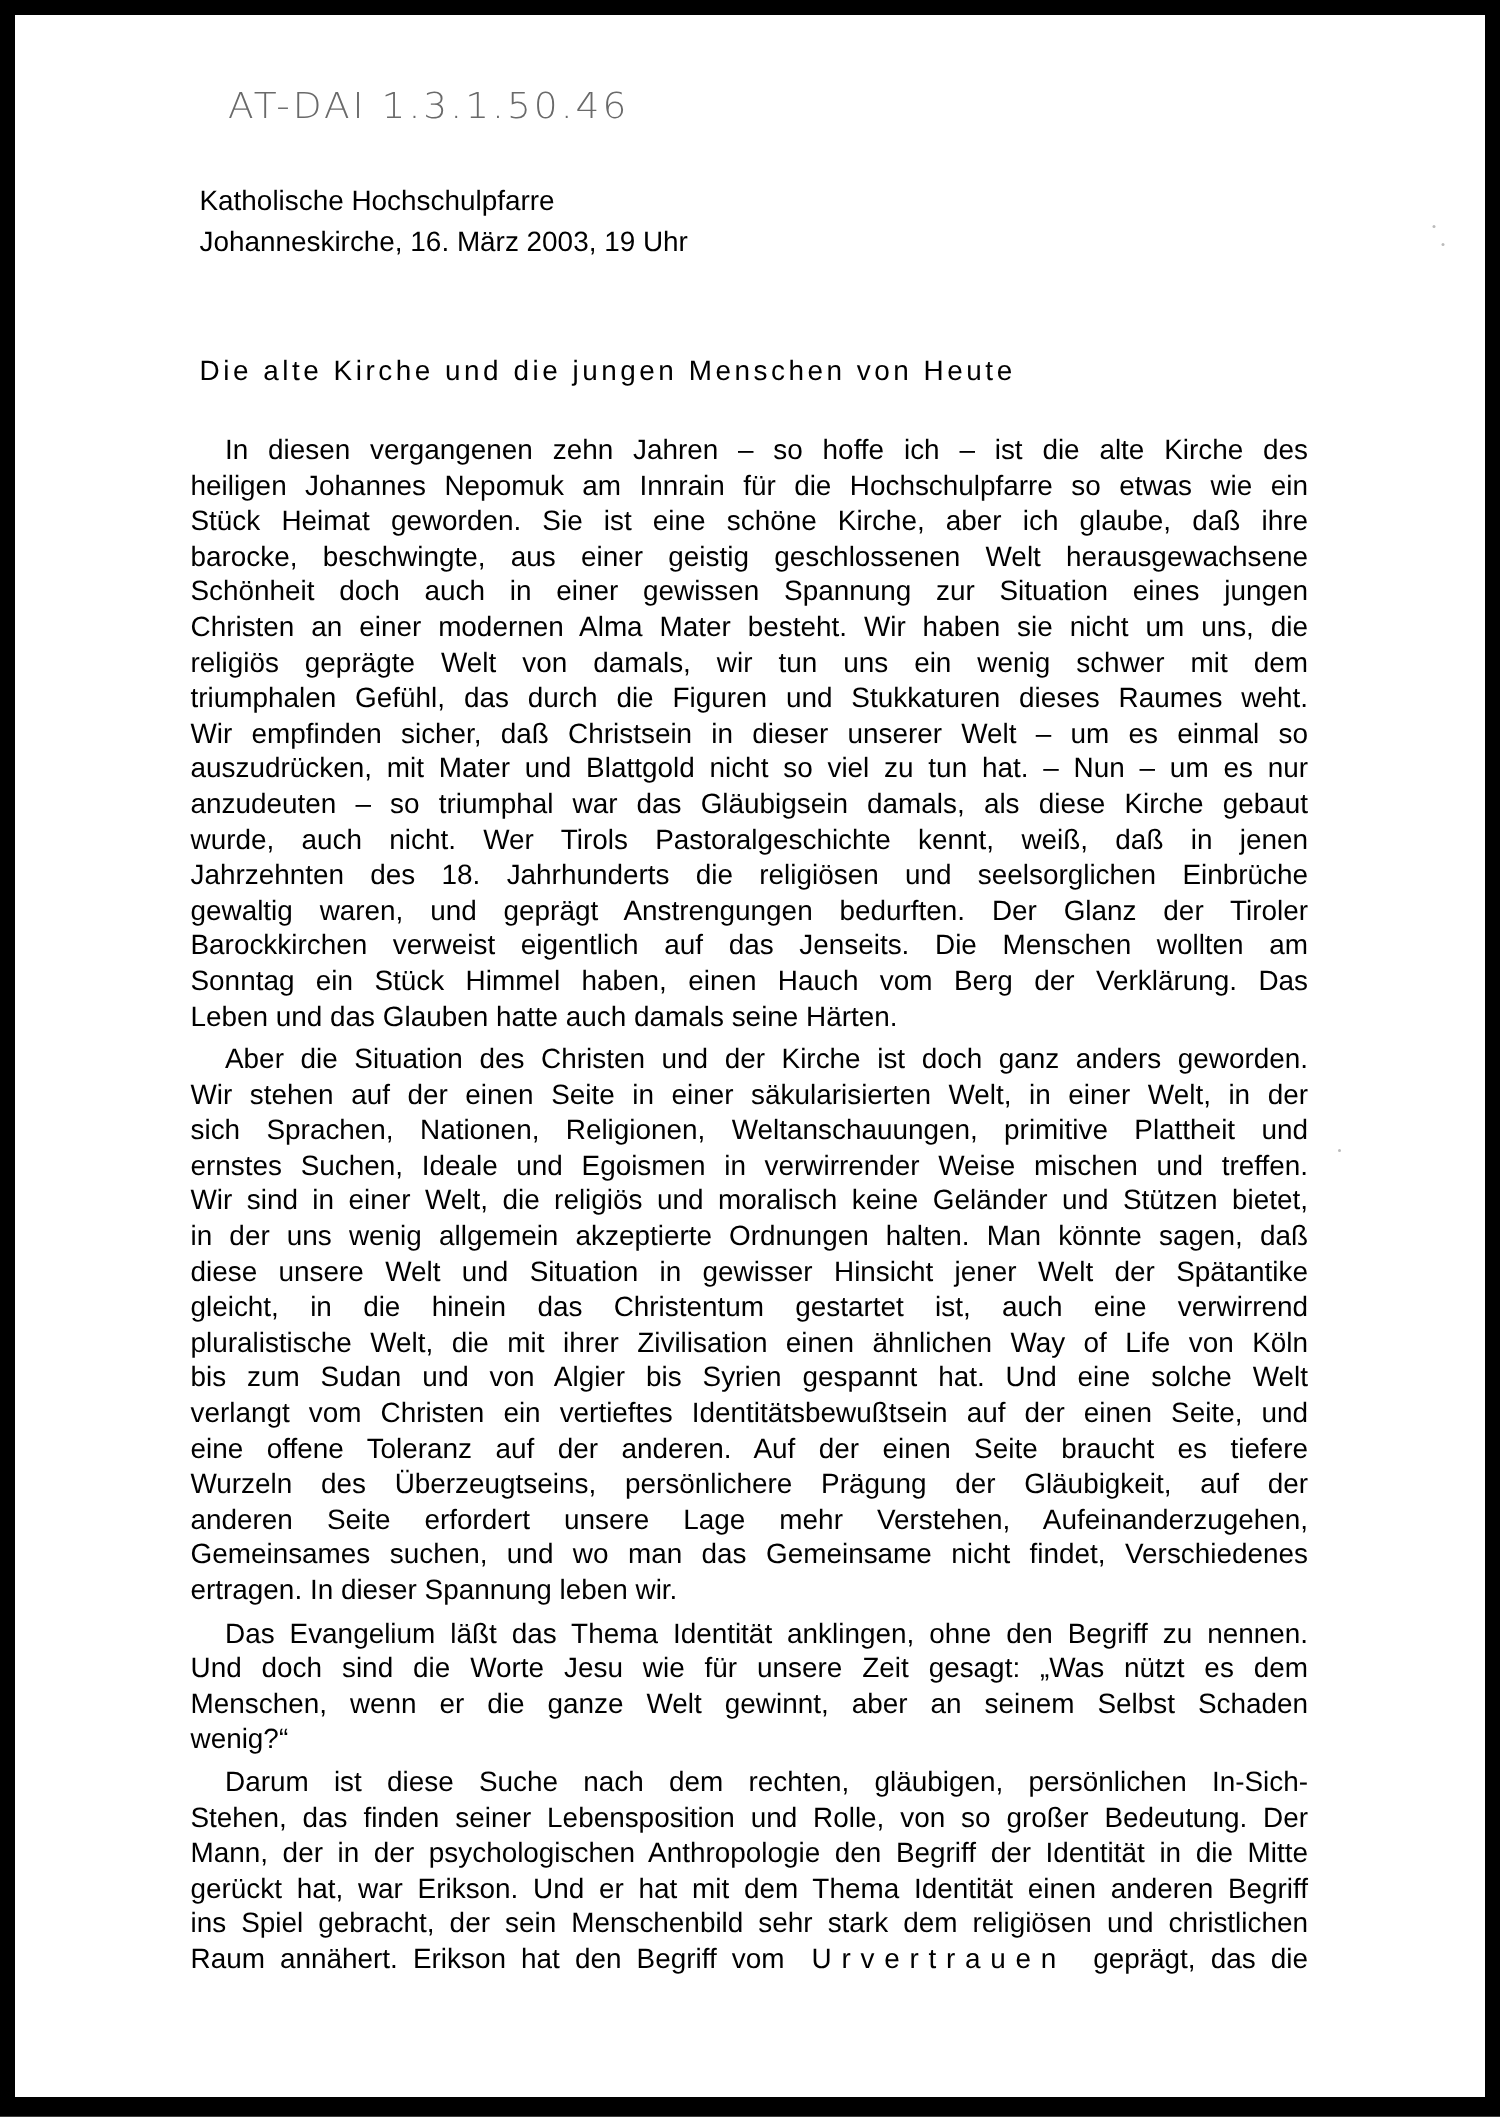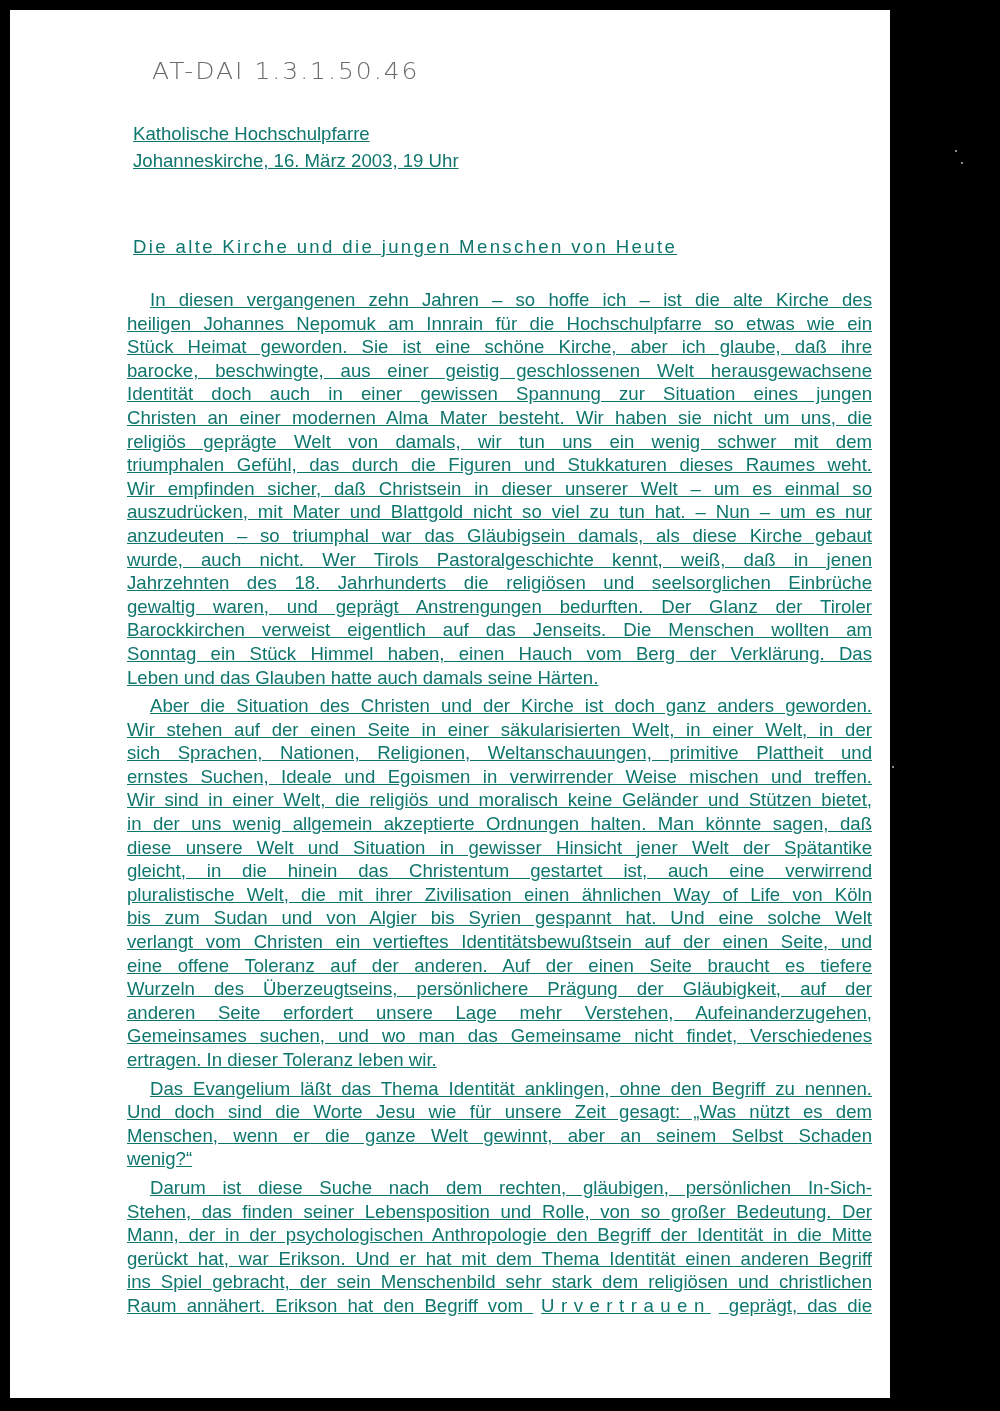--- a/index.html
+++ b/index.html
@@ -10,41 +10,40 @@
     body {
       width: 1000px;
       height: 1411px;
       position: relative;
       overflow: hidden;
     }
     .page {
       position: absolute;
       left: 10px;
       top: 10px;
-      width: 880px;
+      width: 980px;
       height: 1388px;
       background: #ffffff;
     }
     .archive-ref {
       position: absolute;
       left: 142px;
       top: 47px;
       font-family: "DejaVu Sans", sans-serif;
       font-size: 25px;
       font-weight: 200;
       color: #6a6a6a;
       letter-spacing: 2px;
       transform: scaleY(0.95);
       transform-origin: left top;
     }
     .text {
       font-family: "Liberation Sans", sans-serif;
-      color: #0f766e;
+      color: #000000;
       font-size: 18.6px;
-      text-decoration: underline;
     }
     .header {
       position: absolute;
       left: 123px;
       top: 110px;
       line-height: 27px;
     }
     .title {
       position: absolute;
       left: 123px;
@@ -102,21 +101,21 @@
 
   <div class="title text">Die alte Kirche und die jungen Menschen von Heute</div>
 
   <div class="body text">
 
     <div>
       <span class="line indent">In diesen vergangenen zehn Jahren – so hoffe ich – ist die alte Kirche des</span>
       <span class="line">heiligen Johannes Nepomuk am Innrain für die Hochschulpfarre so etwas wie ein</span>
       <span class="line">Stück Heimat geworden. Sie ist eine schöne Kirche, aber ich glaube, daß ihre</span>
       <span class="line">barocke, beschwingte, aus einer geistig geschlossenen Welt herausgewachsene</span>
-      <span class="line">Identität doch auch in einer gewissen Spannung zur Situation eines jungen</span>
+      <span class="line">Schönheit doch auch in einer gewissen Spannung zur Situation eines jungen</span>
       <span class="line">Christen an einer modernen Alma Mater besteht. Wir haben sie nicht um uns, die</span>
       <span class="line">religiös geprägte Welt von damals, wir tun uns ein wenig schwer mit dem</span>
       <span class="line">triumphalen Gefühl, das durch die Figuren und Stukkaturen dieses Raumes weht.</span>
       <span class="line">Wir empfinden sicher, daß Christsein in dieser unserer Welt – um es einmal so</span>
       <span class="line">auszudrücken, mit Mater und Blattgold nicht so viel zu tun hat. – Nun – um es nur</span>
       <span class="line">anzudeuten – so triumphal war das Gläubigsein damals, als diese Kirche gebaut</span>
       <span class="line">wurde, auch nicht. Wer Tirols Pastoralgeschichte kennt, weiß, daß in jenen</span>
       <span class="line">Jahrzehnten des 18. Jahrhunderts die religiösen und seelsorglichen Einbrüche</span>
       <span class="line">gewaltig waren, und geprägt Anstrengungen bedurften. Der Glanz der Tiroler</span>
       <span class="line">Barockkirchen verweist eigentlich auf das Jenseits. Die Menschen wollten am</span>
@@ -134,21 +133,21 @@
       <span class="line">in der uns wenig allgemein akzeptierte Ordnungen halten. Man könnte sagen, daß</span>
       <span class="line">diese unsere Welt und Situation in gewisser Hinsicht jener Welt der Spätantike</span>
       <span class="line">gleicht, in die hinein das Christentum gestartet ist, auch eine verwirrend</span>
       <span class="line">pluralistische Welt, die mit ihrer Zivilisation einen ähnlichen Way of Life  von Köln</span>
       <span class="line">bis zum Sudan und von Algier bis Syrien gespannt hat. Und eine solche Welt</span>
       <span class="line">verlangt vom Christen ein vertieftes Identitätsbewußtsein auf der einen Seite, und</span>
       <span class="line">eine offene Toleranz auf der anderen. Auf der einen Seite braucht es tiefere</span>
       <span class="line">Wurzeln des Überzeugtseins, persönlichere Prägung der Gläubigkeit, auf der</span>
       <span class="line">anderen Seite erfordert unsere Lage mehr Verstehen, Aufeinanderzugehen,</span>
       <span class="line">Gemeinsames suchen, und wo man das Gemeinsame nicht findet, Verschiedenes</span>
-      <span class="line last">ertragen. In dieser Toleranz leben wir.</span>
+      <span class="line last">ertragen. In dieser Spannung leben wir.</span>
     </div>
     <div class="para-gap"></div>
 
     <div>
       <span class="line indent">Das Evangelium läßt das Thema Identität anklingen, ohne den Begriff zu nennen.</span>
       <span class="line">Und doch sind die Worte Jesu wie für unsere Zeit gesagt: „Was nützt es dem</span>
       <span class="line">Menschen, wenn er die ganze Welt gewinnt, aber an seinem Selbst Schaden</span>
       <span class="line last">wenig?“</span>
     </div>
     <div class="para-gap"></div>

